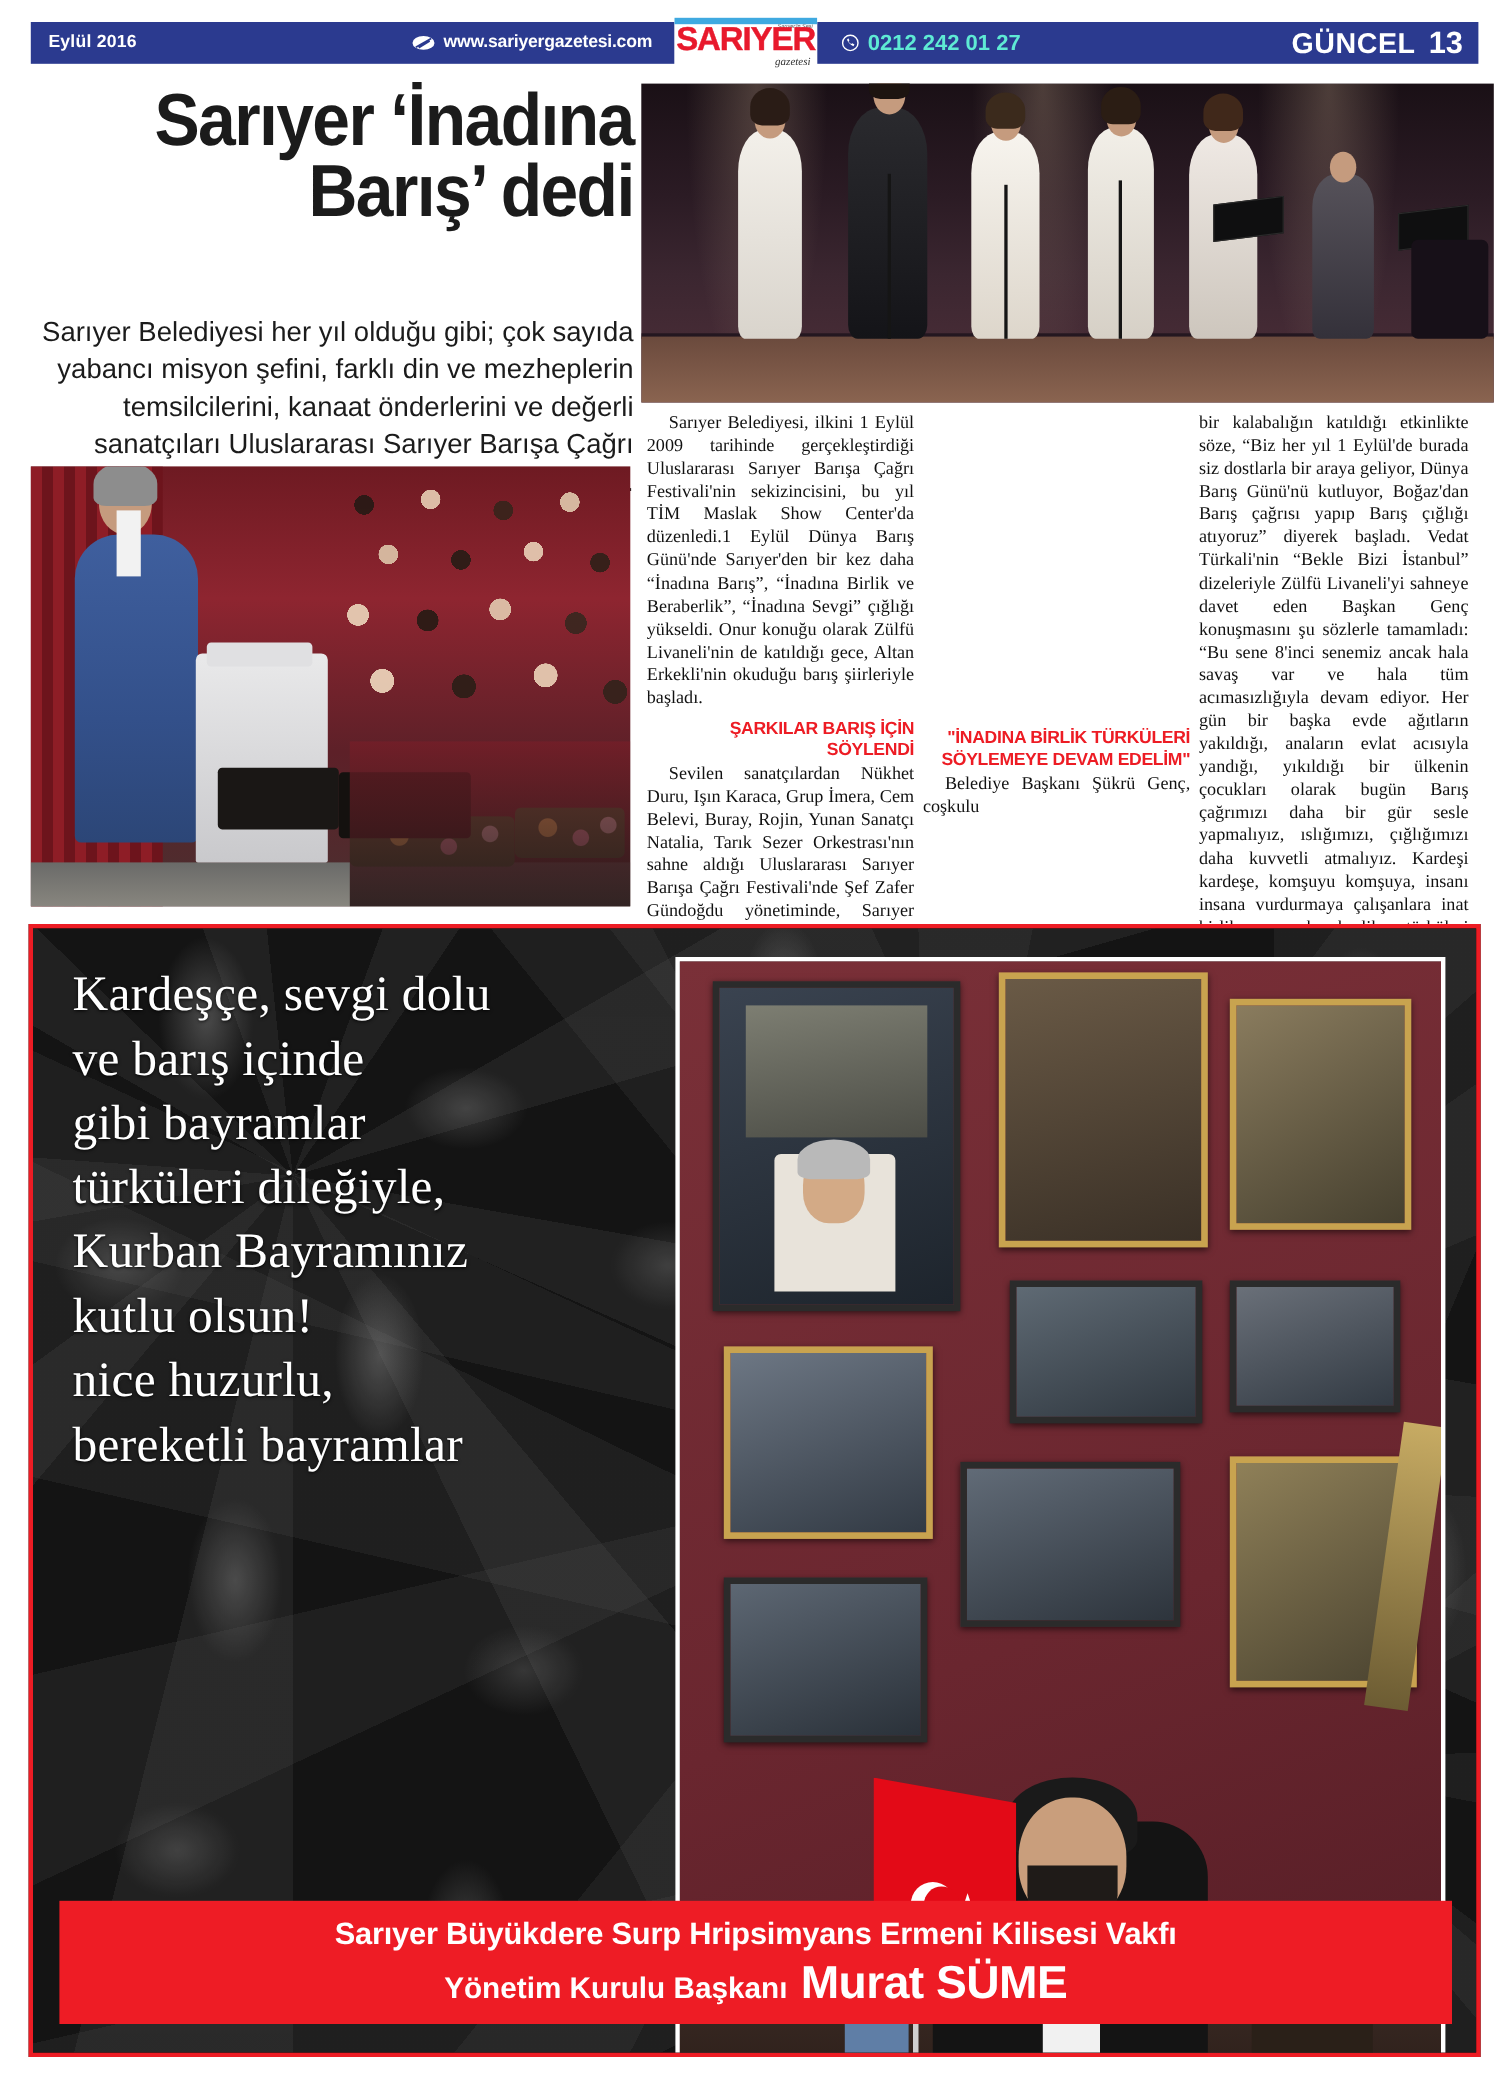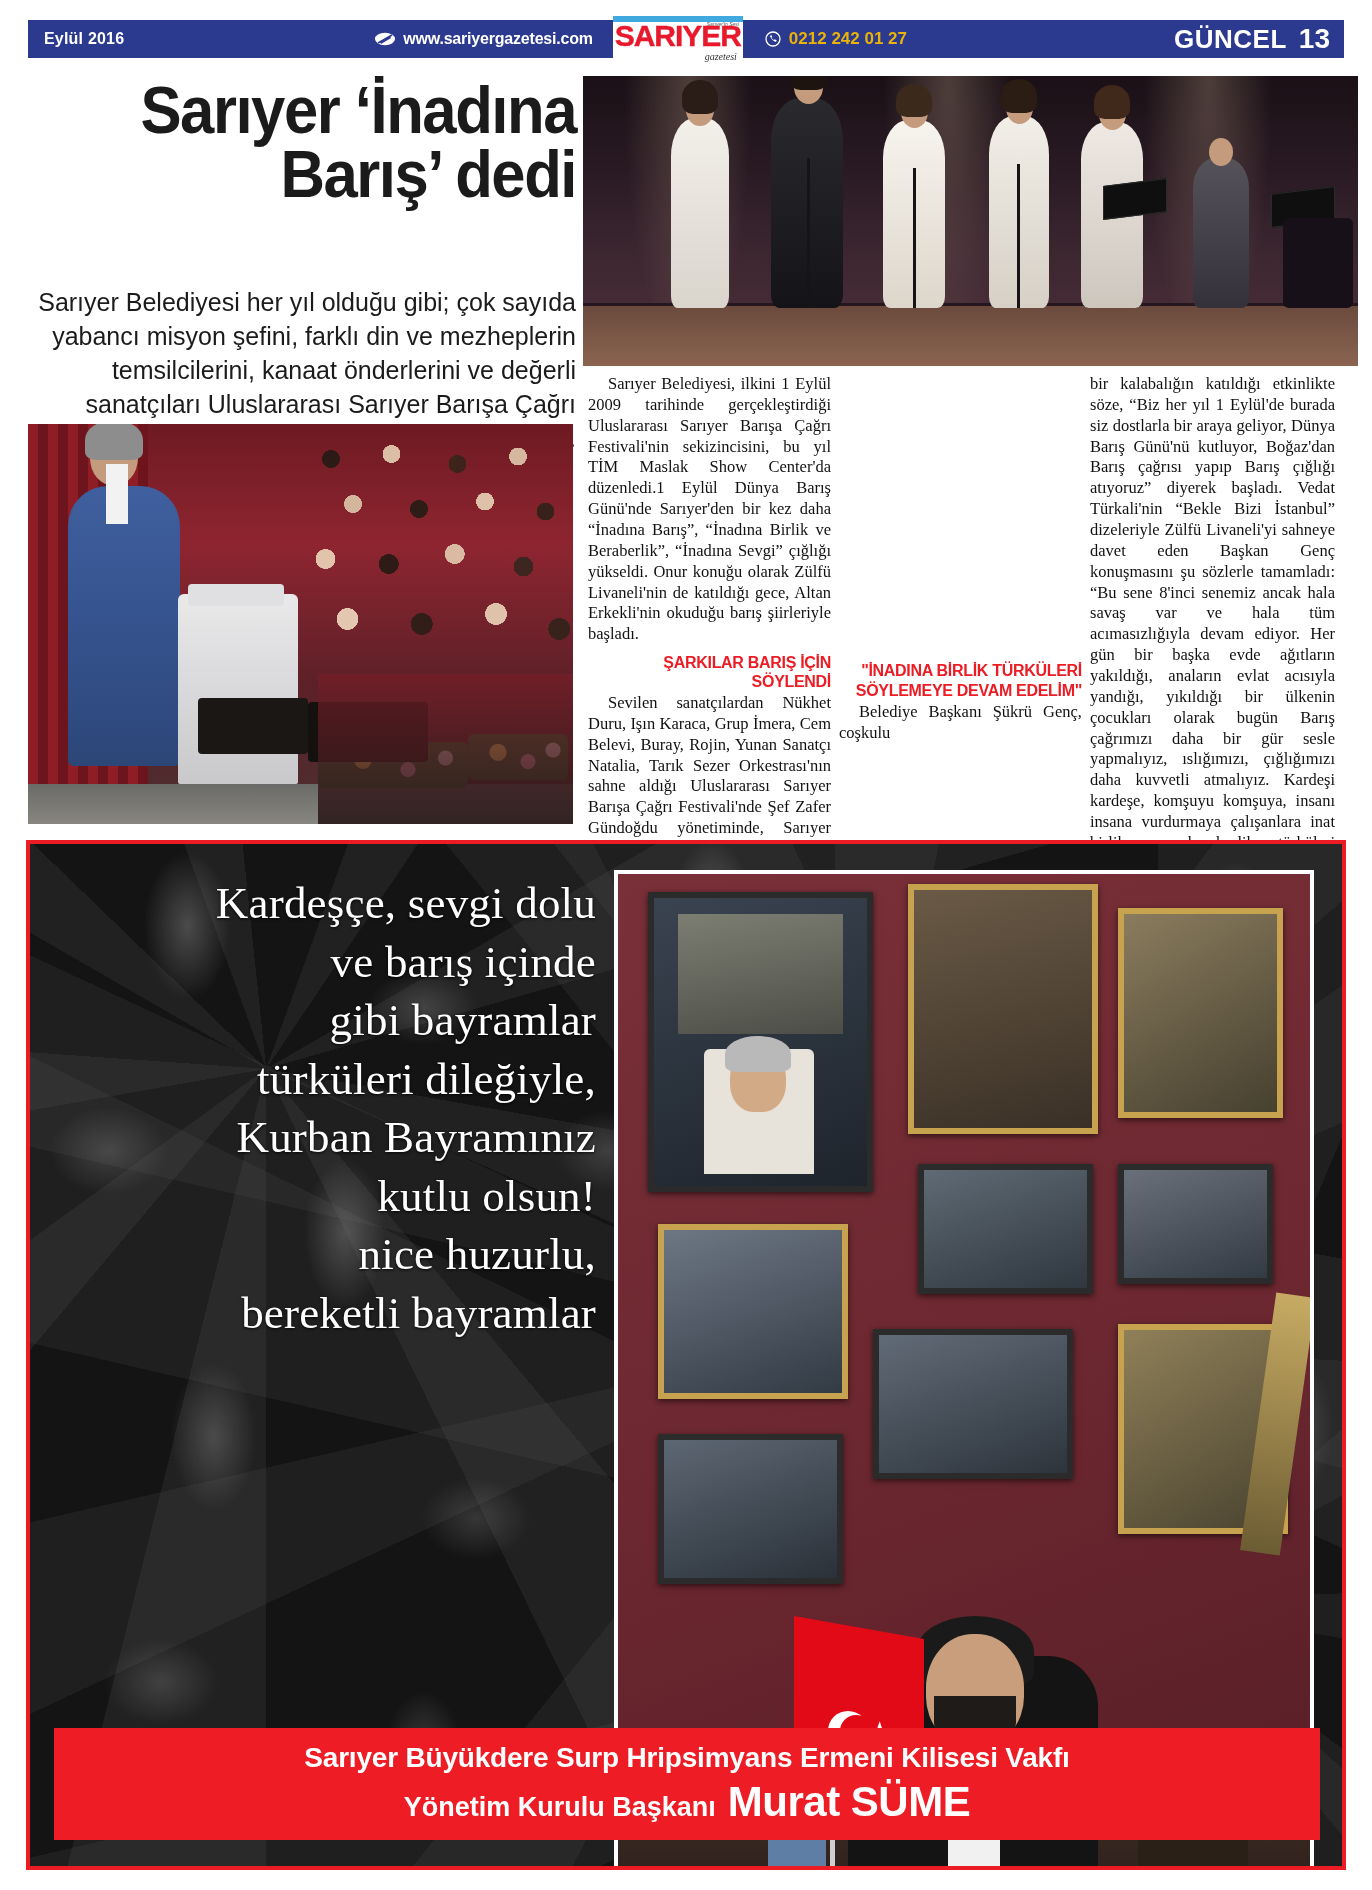--- a/index.html
+++ b/index.html
@@ -44,21 +44,21 @@
   .logo-sub {
     position:absolute; right:6px; bottom:0px;
     color:#333; font-size:10px; font-style:italic; font-family:"Liberation Serif", serif;
   }
   .logo-tiny {
     position:absolute; right:4px; top:5px;
     color:#555; font-size:5px; font-style:italic;
   }
   .masthead-phone { display:flex; align-items:center; gap:8px; margin-left:22px; }
   .phone-icon { width:16px; height:16px; display:block; }
-  .masthead-phone-text { color:#eab308; font-size:17px; font-weight:600; }
+  .masthead-phone-text { color:#5eead4; font-size:20px; font-weight:600; }
   .masthead-section {
     margin-left:auto; color:#ffffff; font-size:26px; font-weight:800;
     letter-spacing:.5px; padding-right:12px;
   }
   .masthead-page {
     color:#ffffff; font-size:28px; font-weight:800; padding-right:14px;
   }
 
   
   .headline {
@@ -190,21 +190,21 @@
   .damask2 {
     position:absolute; inset:0; opacity:.5;
     background-image:
       repeating-conic-gradient(from 20deg at 18% 22%, rgba(150,150,150,.20) 0 14deg, transparent 14deg 40deg),
       repeating-conic-gradient(from 55deg at 62% 48%, rgba(145,145,145,.18) 0 12deg, transparent 12deg 38deg),
       repeating-conic-gradient(from 10deg at 85% 74%, rgba(150,150,150,.18) 0 13deg, transparent 13deg 39deg);
   }
 
   .advert-text {
     position:absolute; left:36px; top:30px; width:530px;
-    color:#ffffff; text-align:right;
+    color:#ffffff; text-align:left;
     font-family:"Liberation Serif", serif;
     font-size:45px; line-height:1.30; letter-spacing:.2px;
     text-shadow:0 1px 3px rgba(0,0,0,.9);
   }
   .advert-text span { display:block; }
 
   .advert-photo {
     position:absolute; left:584px; top:26px; width:700px; height:1090px;
     border:4px solid #ffffff; overflow:hidden;
     background:linear-gradient(180deg,#6d2730 0%, #7c2f36 40%, #5e242c 100%);

